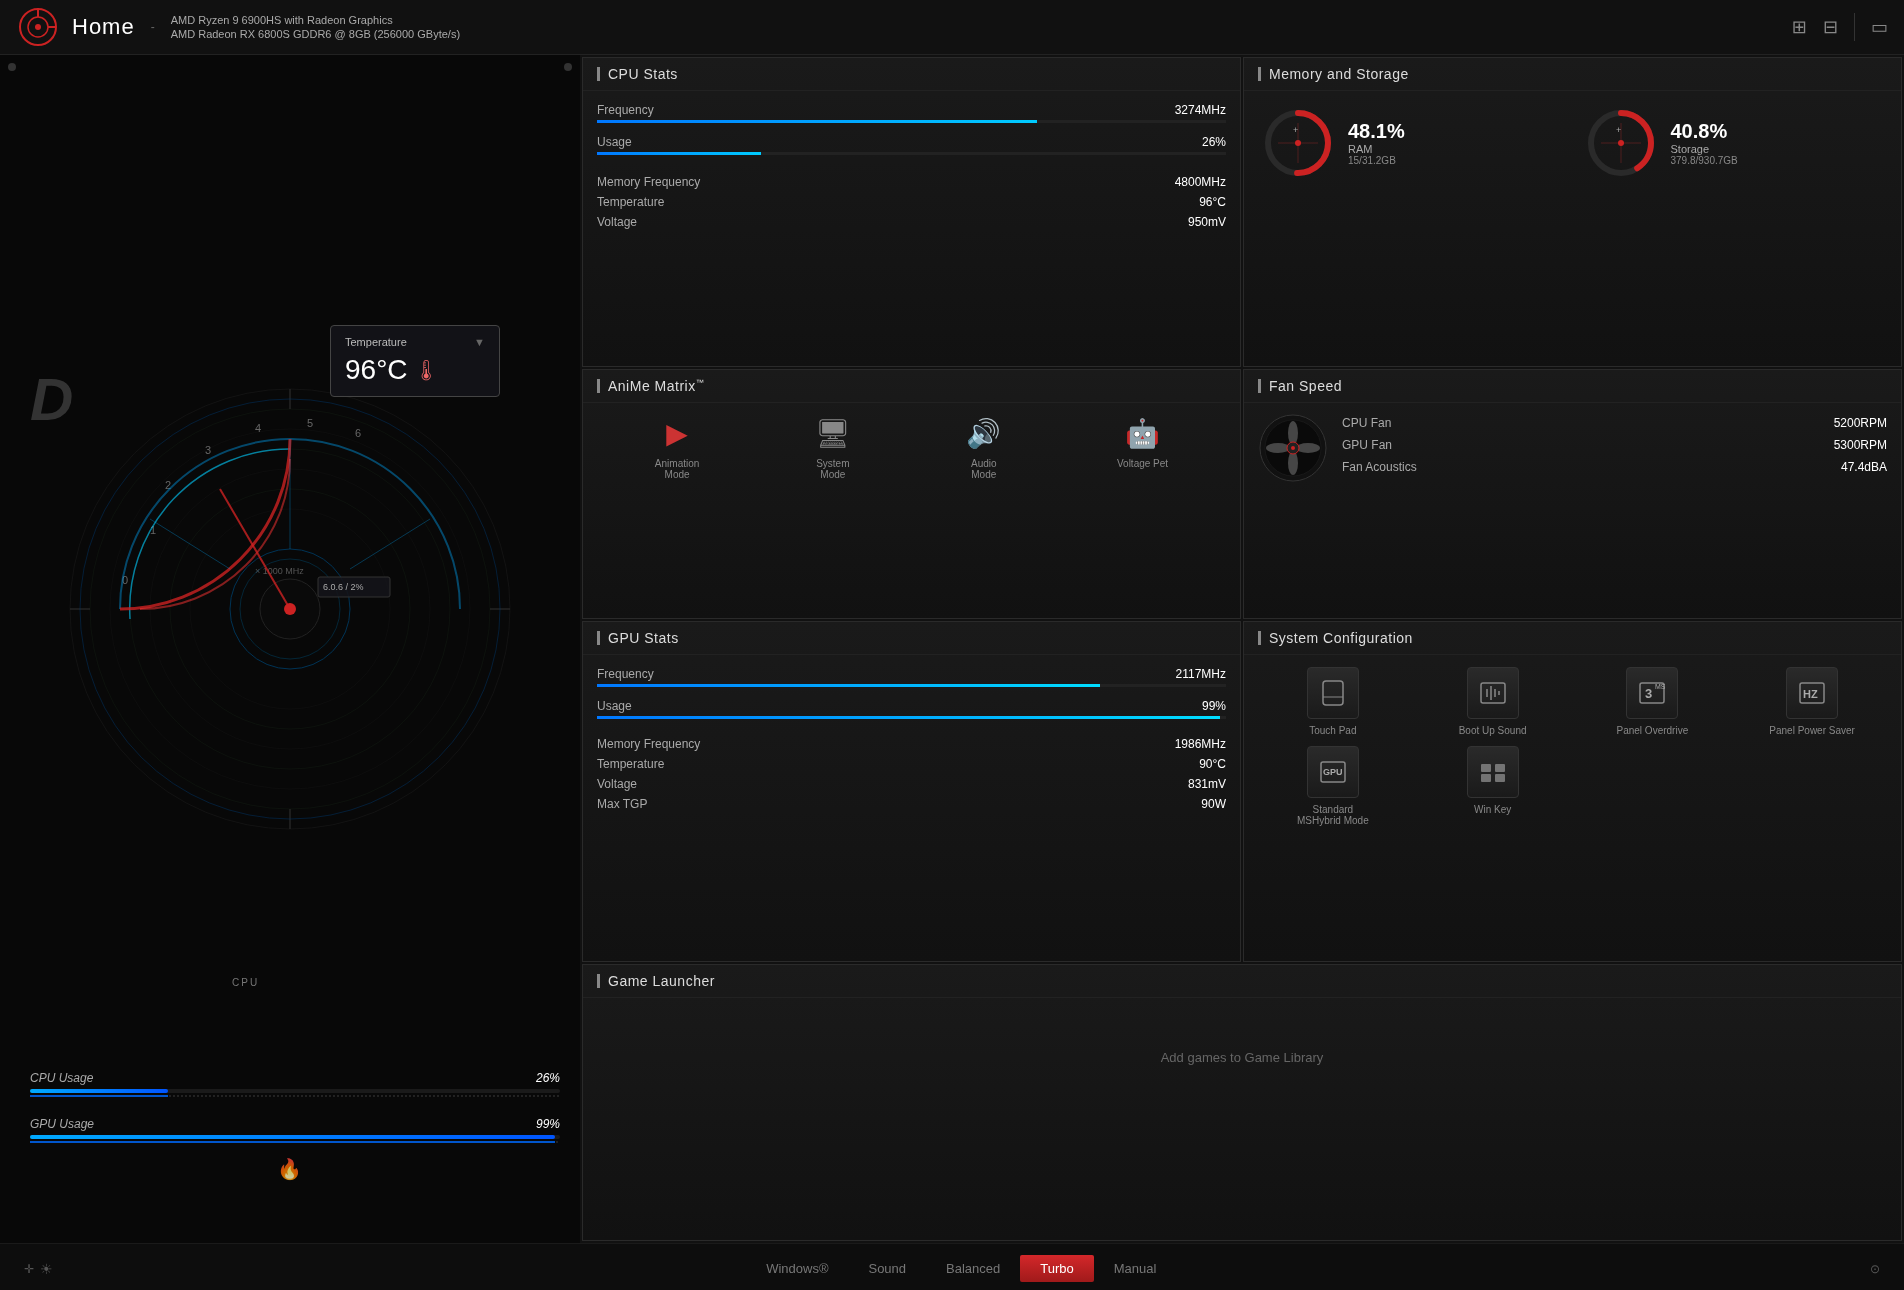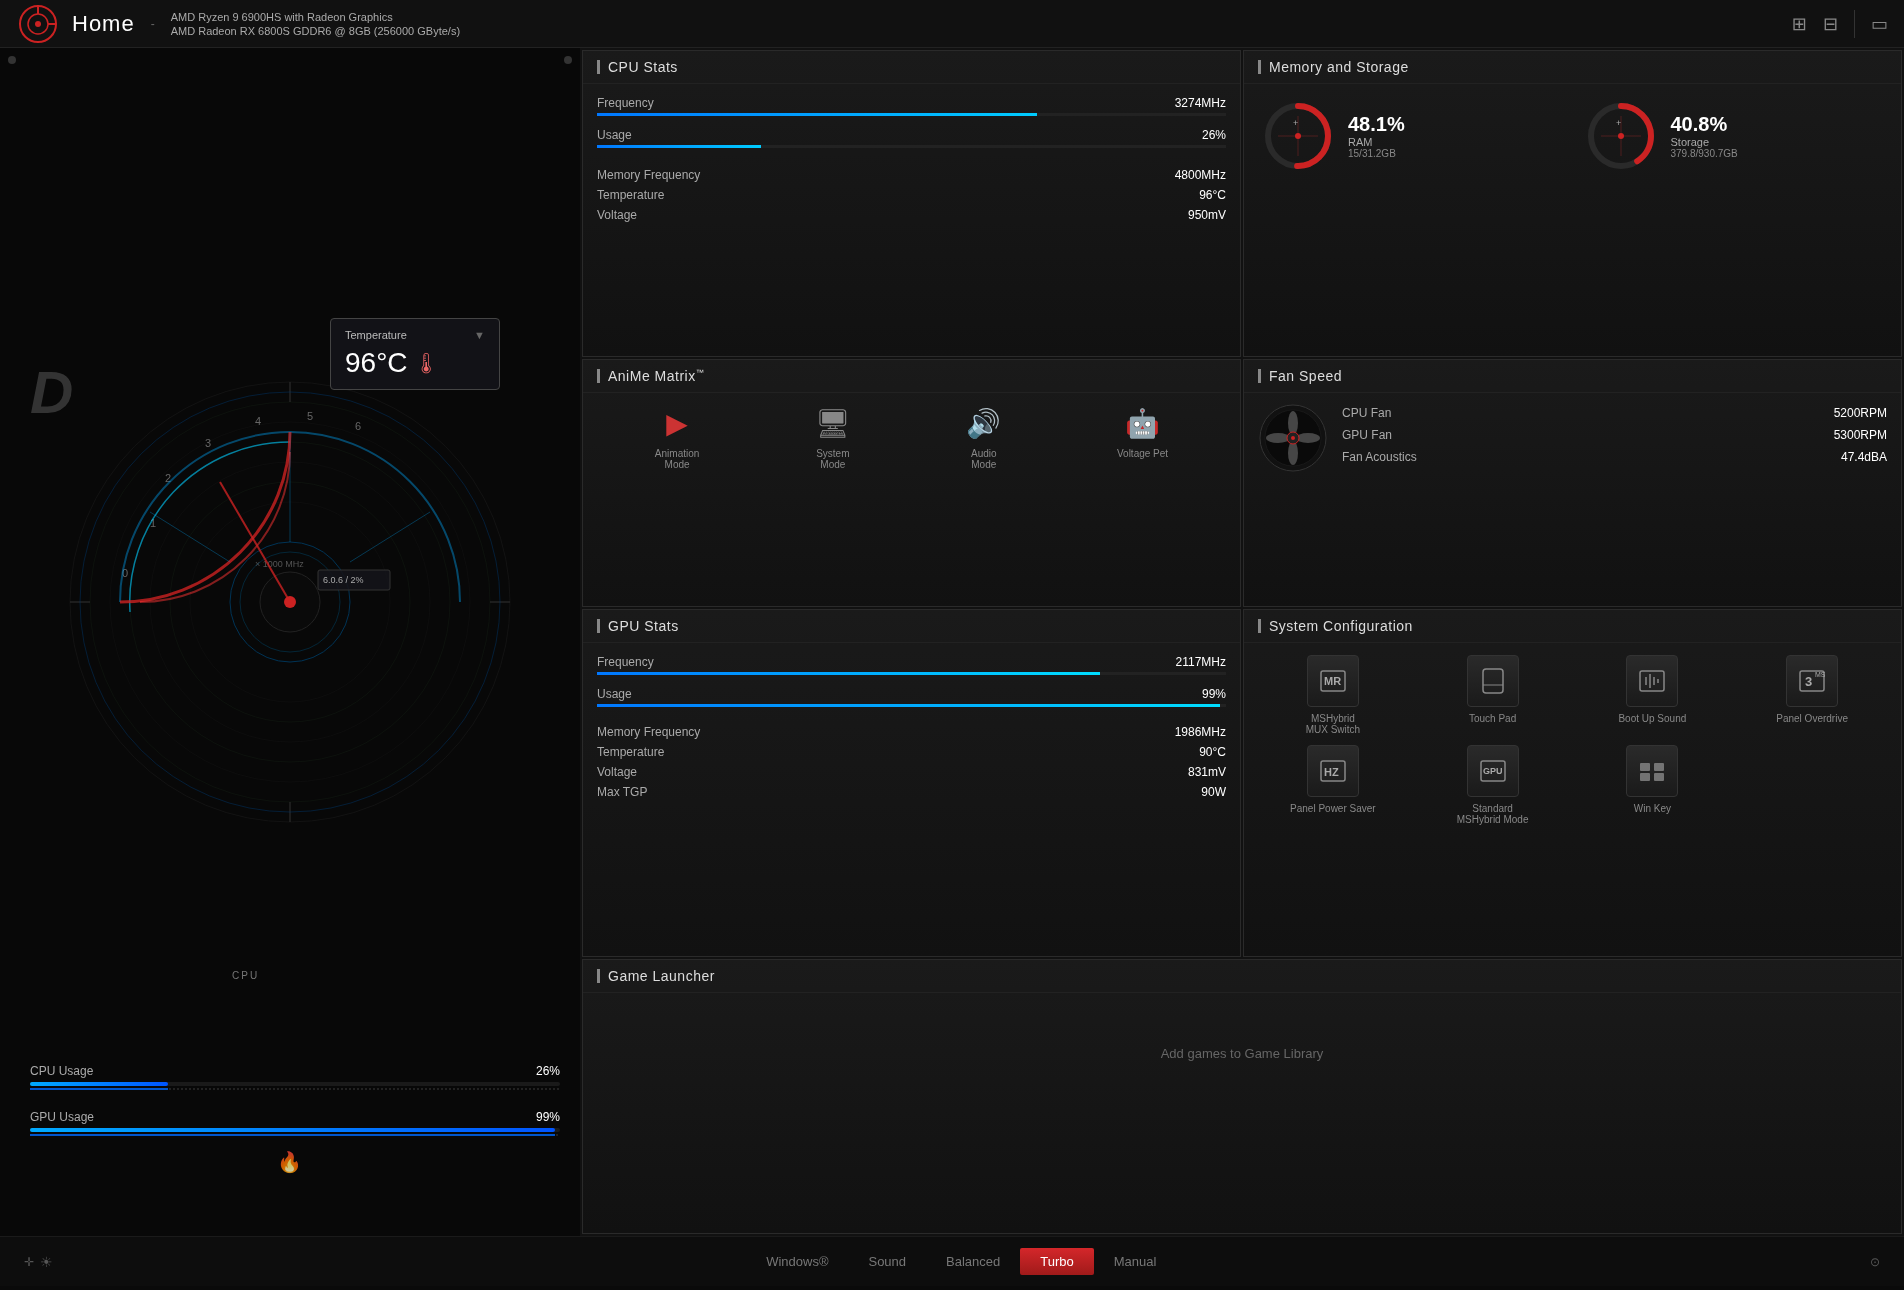--- a/index.html
+++ b/index.html
@@ -13,21 +13,21 @@
       overflow: hidden;
       position: relative;
     }
 
     
     .header {
       display: flex;
       align-items: center;
       background: #111;
       border-bottom: 1px solid #222;
-      height: 48px;
+      height: 55px;
       padding: 0 16px;
       gap: 12px;
     }
     .logo {
       width: 44px;
       height: 44px;
       display: flex;
       align-items: center;
       justify-content: center;
     }
@@ -98,21 +98,21 @@
       font-weight: bold;
     }
 
     
     .bottom-stats {
       position: absolute;
       bottom: 80px;
       left: 30px;
       right: 20px;
     }
-    .stat-row { margin-bottom: 20px; }
+    .stat-row { margin-bottom: 20px; font-style: italic; }
     .stat-header { display: flex; justify-content: space-between; margin-bottom: 4px; }
     .stat-label { color: #aaa; font-size: 12px; }
     .stat-value { color: #fff; font-size: 12px; font-weight: 500; }
     .progress-track {
       height: 4px;
       background: #1a1a1a;
       border-radius: 2px;
       position: relative;
       overflow: visible;
     }
@@ -650,29 +650,20 @@
       </div>
     </div>
 
     <div class="panel-card">
       <div class="panel-header">
         <div class="panel-header-accent"></div>
         <span class="panel-title">System Configuration</span>
       </div>
       <div class="sysconf-body">
 
-        <div class="sysconf-item">
-          <div class="sysconf-icon">
-            <svg width="28" height="28" viewBox="0 0 28 28">
-              <rect x="2" y="4" width="24" height="20" rx="2" fill="none" stroke="#888" stroke-width="1.5"></rect>
-              <text x="5" y="18" fill="#aaa" font-size="11" font-family="Arial" font-weight="bold">MR</text>
-            </svg>
-          </div>
-          <div class="sysconf-label">MSHybrid<br>MUX Switch</div>
-        </div>
 
         <div class="sysconf-item">
           <div class="sysconf-icon">
             <svg width="28" height="28" viewBox="0 0 28 28">
               <rect x="4" y="2" width="20" height="24" rx="3" fill="none" stroke="#888" stroke-width="1.5"></rect>
               <line x1="4" y1="18" x2="24" y2="18" stroke="#888" stroke-width="1"></line>
             </svg>
           </div>
           <div class="sysconf-label">Touch Pad</div>
         </div>

